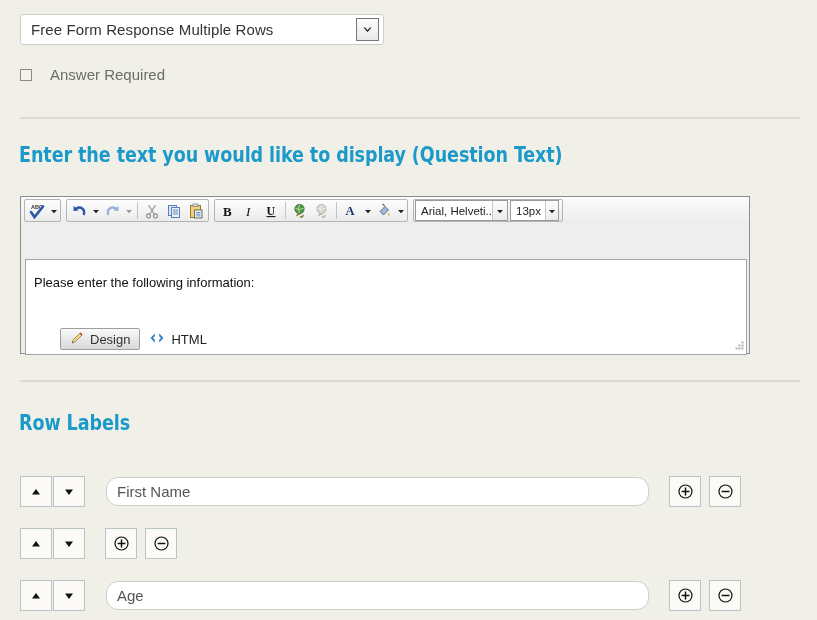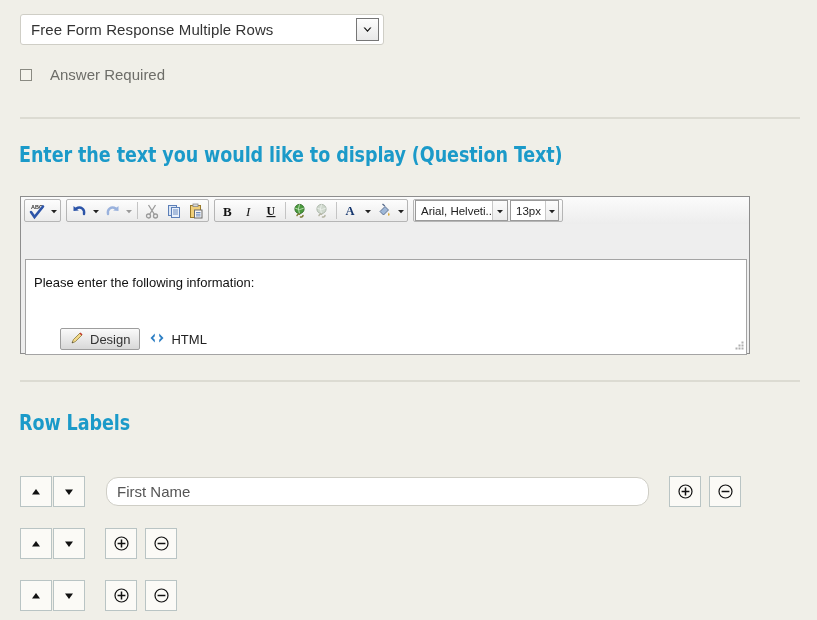--- a/index.html
+++ b/index.html
@@ -562,20 +562,23 @@
       <svg width="12" height="12" viewBox="0 0 12 12">
           <path d="M6 3 L10 8.5 L2 8.5 Z" fill="#111"></path>
         </svg>
     </span>
     <span class="arrow-btn second">
       <svg width="12" height="12" viewBox="0 0 12 12">
           <path d="M6 9 L2 3.5 L10 3.5 Z" fill="#111"></path>
         </svg>
     </span>
   </span>
+  <span class="row-input">
+    <span>Age</span>
+  </span>
   <span class="circ-btn add">
     <svg width="17" height="17" viewBox="0 0 17 17">
       <circle cx="8.5" cy="8.5" r="6.5" fill="none" stroke="#111" stroke-width="1.2"></circle>
       <path d="M8.5 4.6 V12.4 M4.6 8.5 H12.4" stroke="#111" stroke-width="1.5"></path>
     </svg>
   </span>
   <span class="circ-btn rem">
     <svg width="17" height="17" viewBox="0 0 17 17">
       <circle cx="8.5" cy="8.5" r="6.5" fill="none" stroke="#111" stroke-width="1.2"></circle>
       <path d="M4.6 8.5 H12.4" stroke="#111" stroke-width="1.5"></path>

